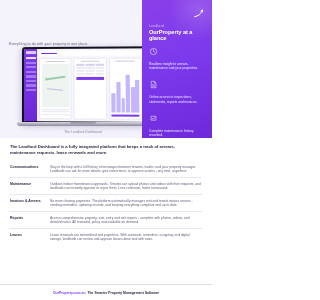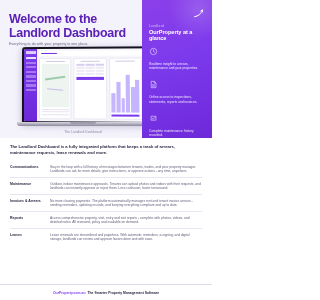--- a/index.html
+++ b/index.html
@@ -392,24 +392,20 @@
   }
 </style>
 </head>
 <body>
 
 <div class="page">
 
   <div class="hero">
 
     <div class="hero-left">
-      <div class="hero-title">
-        <span>Welcome to the</span><br>
-        <span>Landlord Dashboard</span>
-      </div>
       <div class="hero-sub">Everything to do with your property in one place.</div>
     </div>
 
     <div class="laptop">
       <div class="laptop-screen">
         <div class="laptop-inner">
 
           <div class="dash-side">
             <div class="dash-logo"></div>
             <div class="dash-navitem active"></div>

